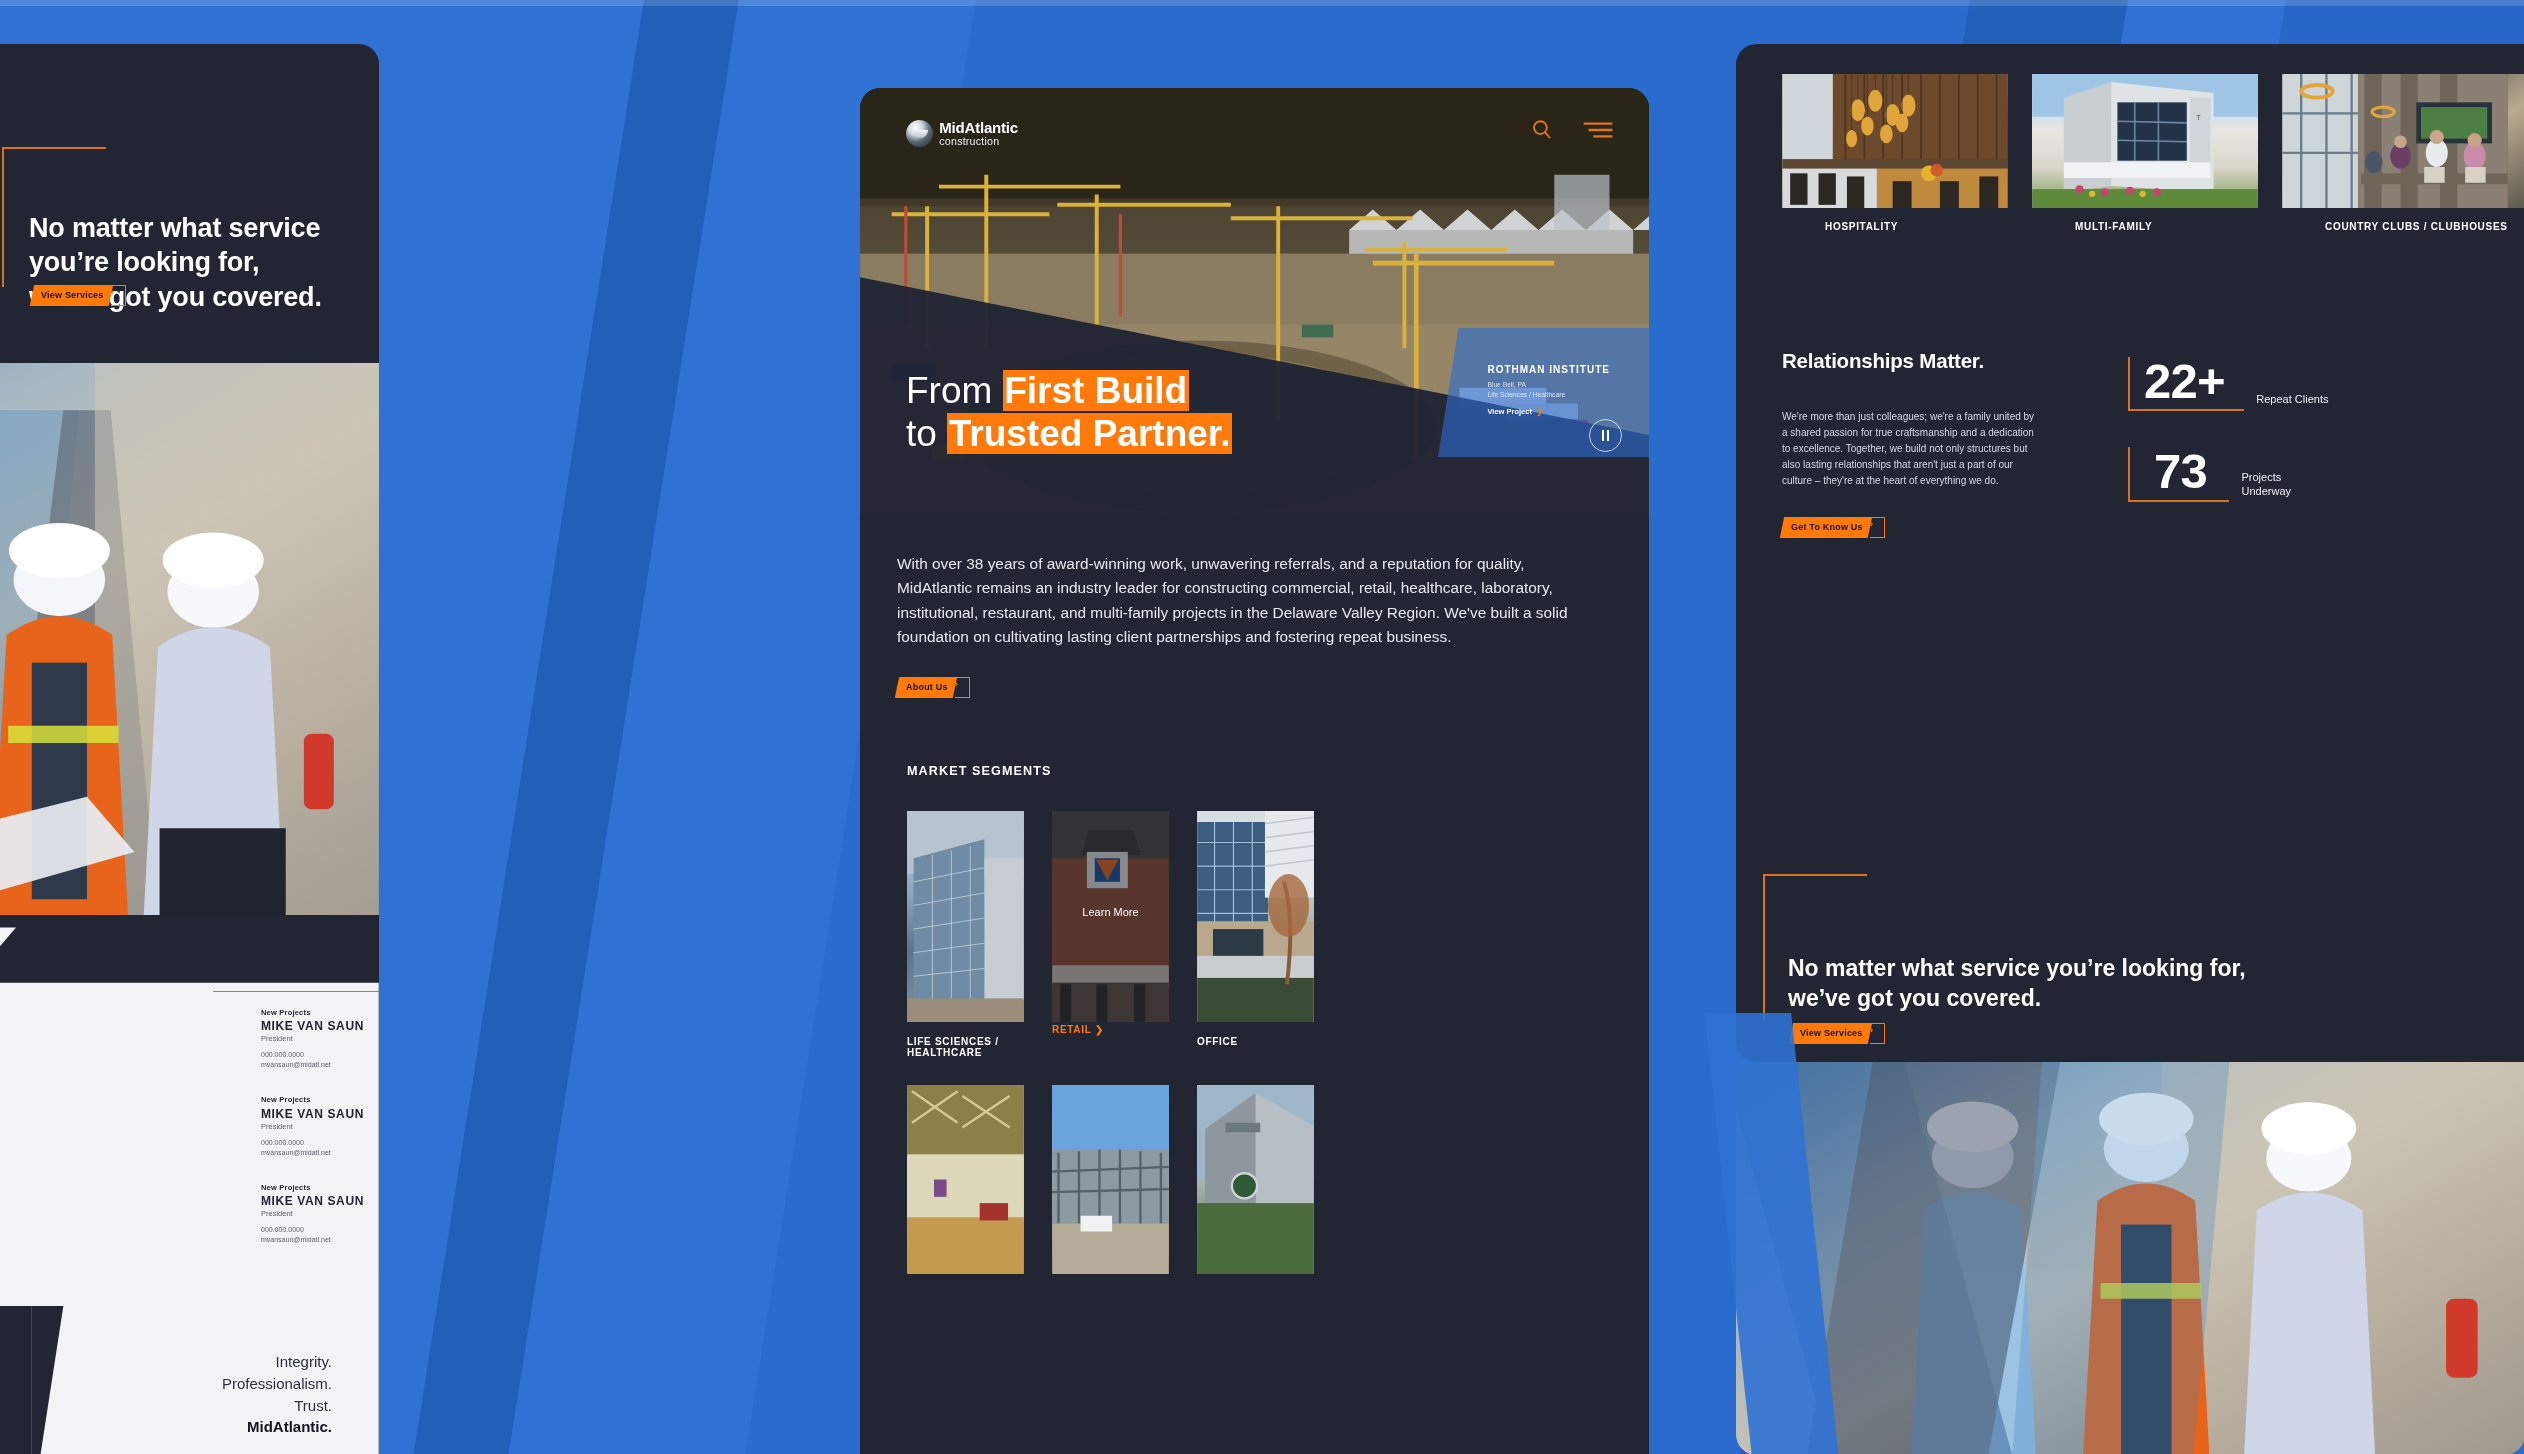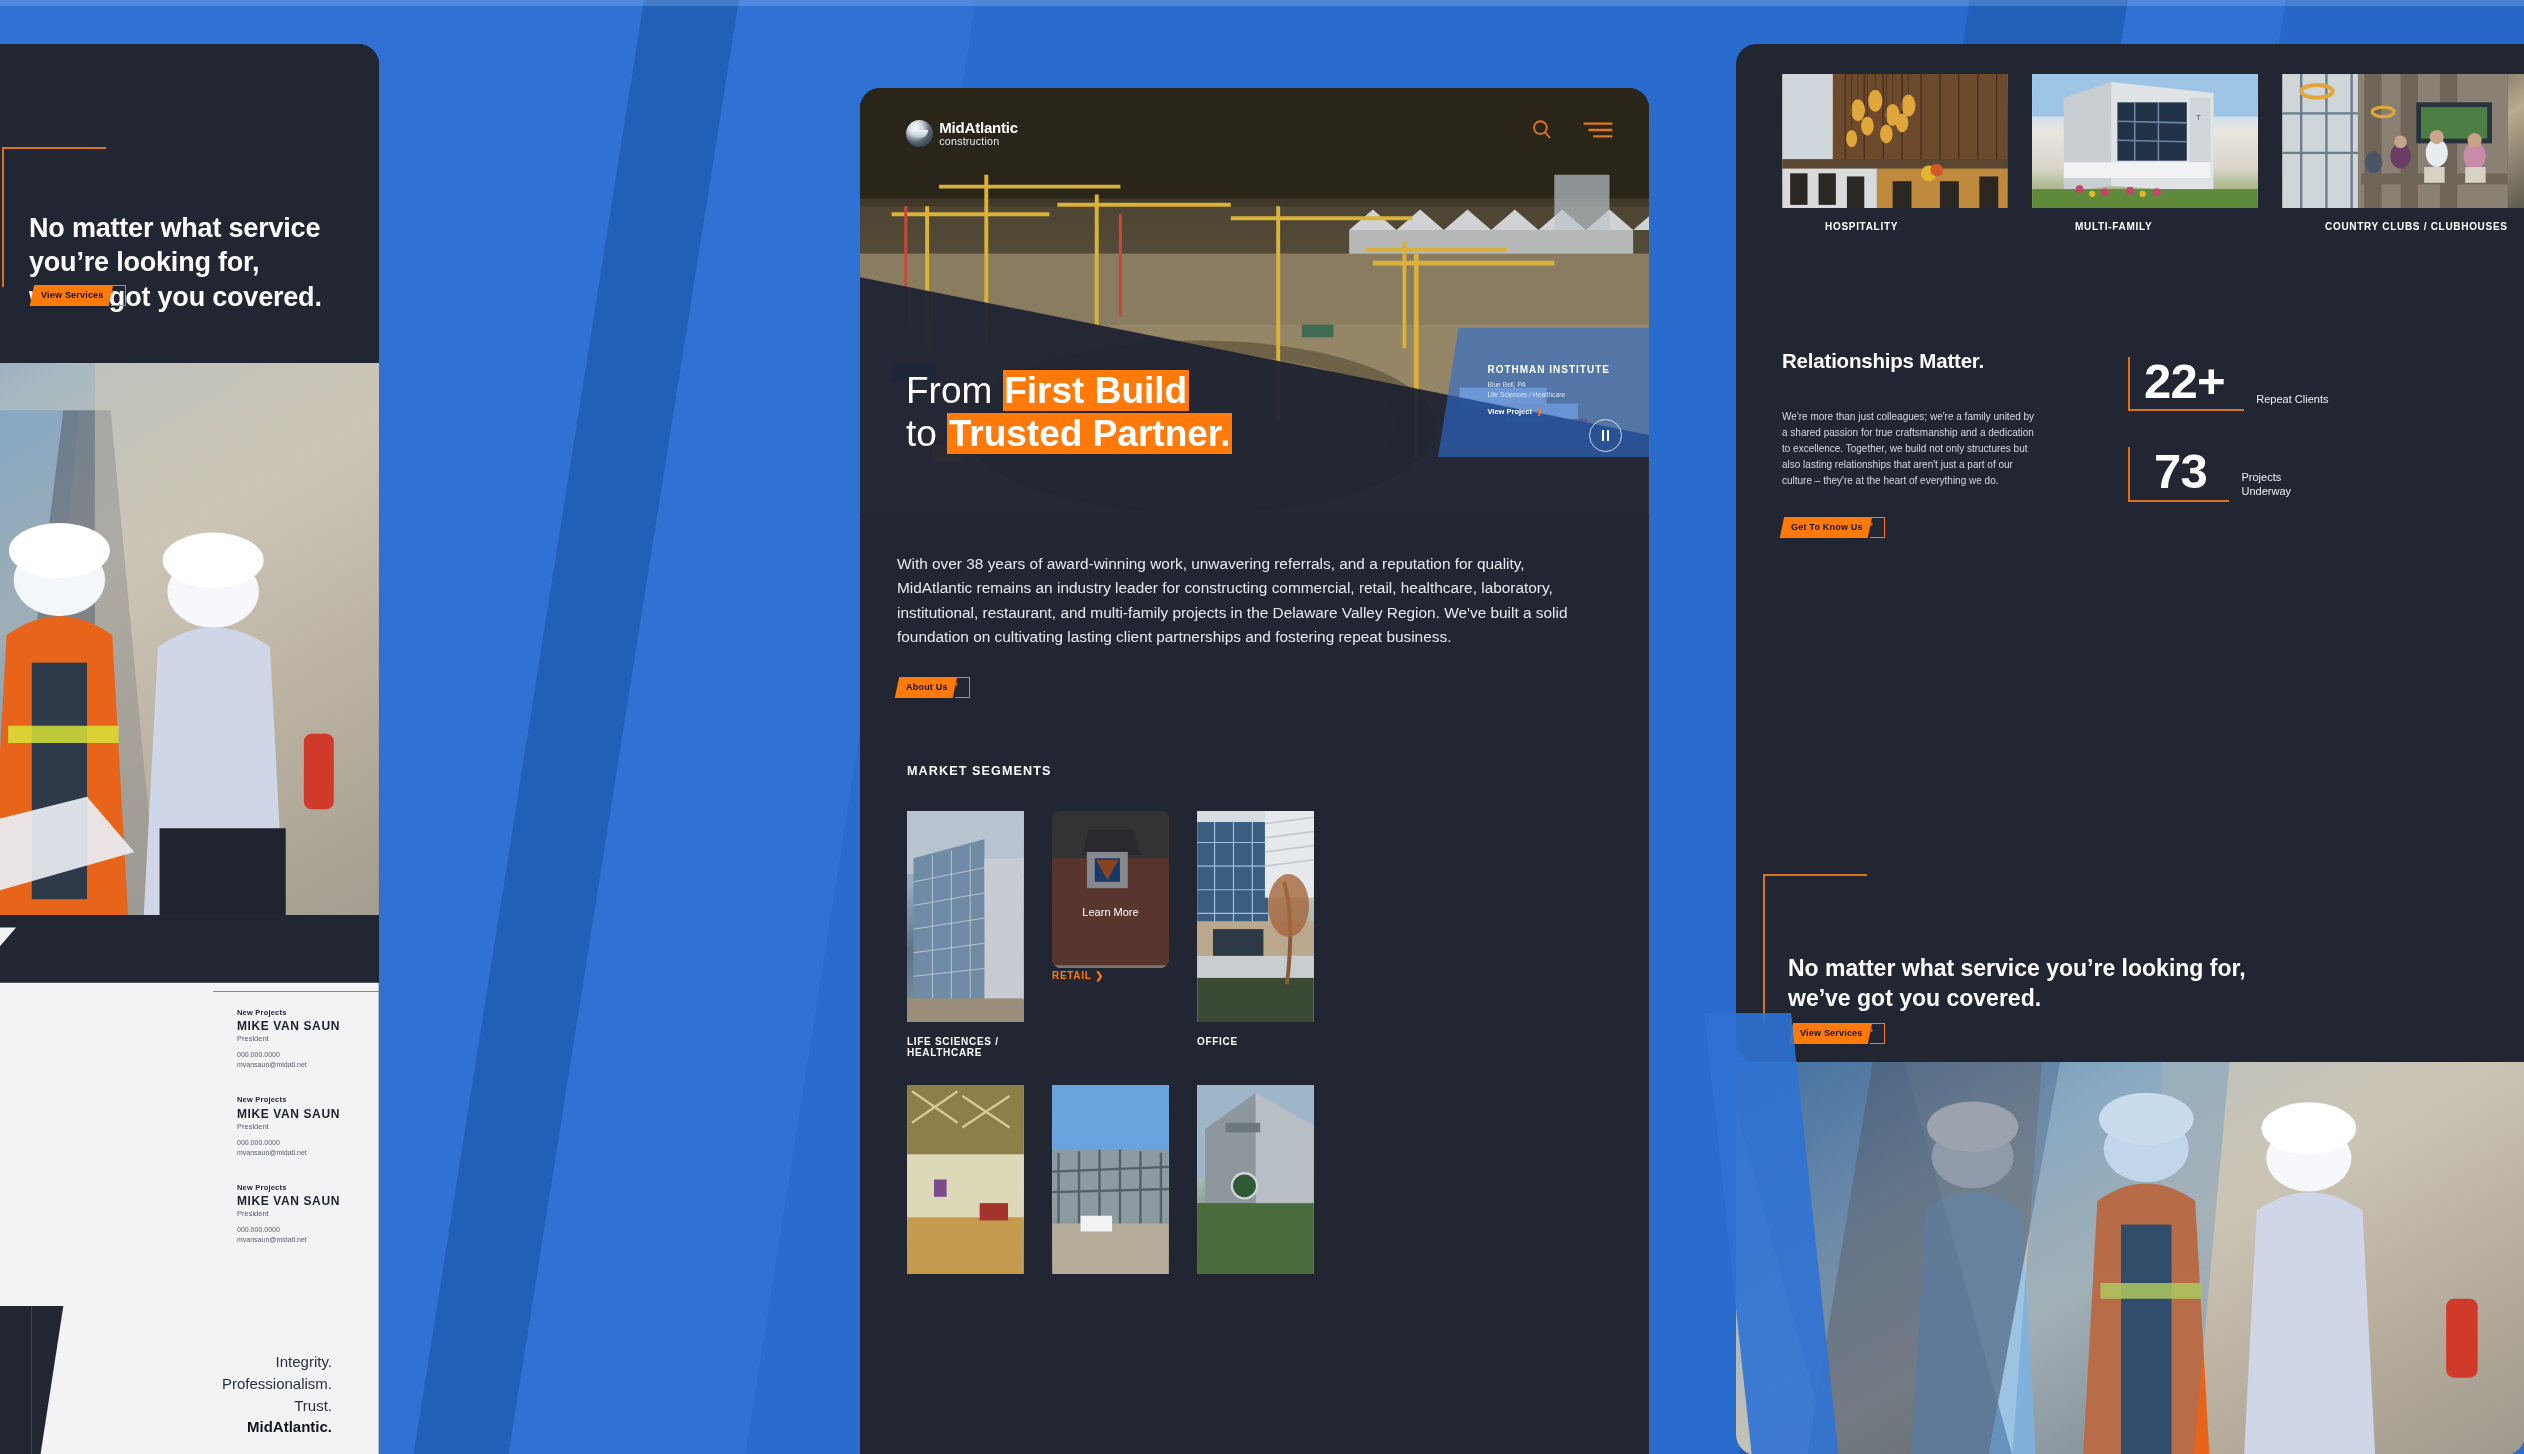--- a/index.html
+++ b/index.html
@@ -194,21 +194,21 @@
     <div style="display:flex;gap:17.4px;margin-top:12px;">
       
       
     </div>
 
     <div style="margin-top:16px;margin-left:-3.2px;">
       
     </div>
   </div>
 
-  <div style="position:absolute;left:647px;top:964px;width:142px;">
+  <div style="position:absolute;left:671px;top:964px;width:142px;">
     <div style="margin-bottom:25px;">
       <div class="ct-role">New Projects</div>
       <div class="ct-name">MIKE VAN SAUN</div>
       <div class="ct-title">President</div>
       <div class="ct-line" style="margin-top:7px;">000.000.0000</div>
       <div class="ct-line">mvansaun@midatl.net</div>
     </div>
     <div style="margin-bottom:25px;">
       <div class="ct-role">New Projects</div>
       <div class="ct-name">MIKE VAN SAUN</div>
@@ -366,21 +366,21 @@
               <path d="M32 56 L32 248 M56 50 L56 244 M80 44 L80 240"></path>
             </g>
             <rect x="98" y="60" width="50" height="180" fill="#c6ccd1"></rect>
             <rect x="0" y="238" width="148" height="30" fill="#9a8d79"></rect>
           </svg>
         </div>
         <div class="seg-cap" style="margin-top:14px;">LIFE SCIENCES / HEALTHCARE</div>
       </div>
 
       <div style="width:117px;">
-        <div class="photo im5" style="height:157px;border-radius:9px;">
+        <div class="photo im5" style="height:211px;">
           <svg width="117" height="211" viewBox="0 0 148 268" style="position:absolute;left:0;top:0;">
             <rect x="0" y="0" width="148" height="76" fill="#4a4642"></rect>
             <rect x="0" y="60" width="148" height="160" fill="#8c4a33"></rect>
             <polygon points="46,24 104,24 112,56 38,56" fill="#3a3336"></polygon>
             <rect x="44" y="52" width="52" height="46" fill="#dfe2e4"></rect>
             <rect x="54" y="60" width="32" height="30" fill="#1d4f9c"></rect>
             <polygon points="56,62 84,62 70,88" fill="#e8631b"></polygon>
             <rect x="0" y="196" width="148" height="26" fill="#c9c2b5"></rect>
             <rect x="0" y="218" width="148" height="50" fill="#5d4a42"></rect>
             <g fill="#2b2723">

